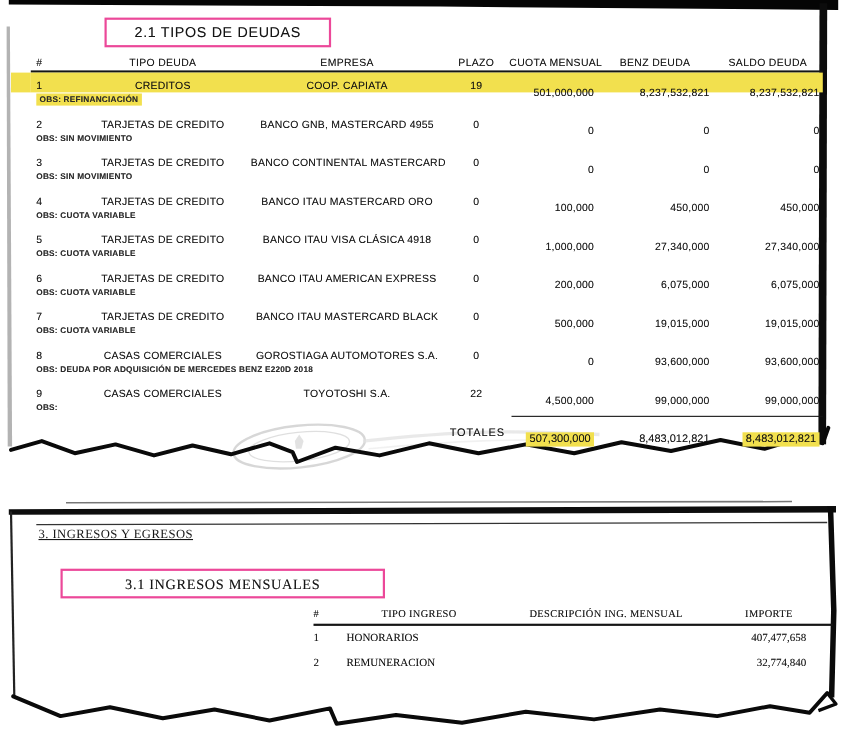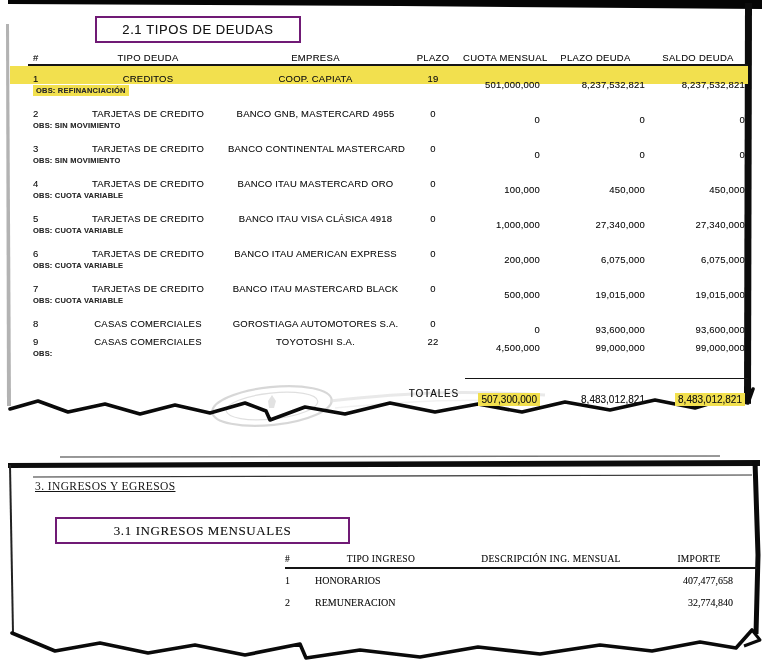--- a/index.html
+++ b/index.html
@@ -6,21 +6,21 @@
   *{box-sizing:border-box;}
   body{margin:0;background:#fff;}
   .stage{position:relative;width:770px;height:667px;background:#ffffff;overflow:hidden;
          font-family:"Liberation Sans",sans-serif;color:var(--ink);}
   .art{position:absolute;inset:0;z-index:1;pointer-events:none;}
   .doc{position:absolute;z-index:2;}
   #doc1{left:0;top:0;width:770px;height:432px;}
   #doc2{left:0;top:455px;width:770px;height:212px;font-family:Liberation Serif, serif;}
 
   
-  .title-box{position:absolute;border:2px solid #701a75;display:flex;align-items:center;justify-content:center;
+  .title-box{position:absolute;border:2px solid #ec4899;display:flex;align-items:center;justify-content:center;
              background:#fff;}
   #box-deudas{left:95px;top:16px;width:206px;height:27px;}
   #box-ingresos{left:55px;top:62px;width:295px;height:27px;}
   .title-box span{font-size:13px;letter-spacing:.6px;color:#151515;}
 
   
   .t1{position:absolute;left:28px;top:50px;width:720px;height:356px;}
   .gr{display:grid;grid-template-columns:40px 160px 175px 60px 80px 105px 100px;align-items:center;position:relative;}
   .t1-head{height:16px;border-bottom:2px solid #151515;font-size:9.5px;letter-spacing:.3px;}
   .row{height:18px;font-size:9.5px;letter-spacing:.2px;}
@@ -96,21 +96,21 @@
     </div>
 
     <div class="t1">
 
       <div class="gr t1-head head">
         <span class="c c-num">#</span>
         <span class="c">TIPO DEUDA</span>
         <span class="c">EMPRESA</span>
         <span class="c">PLAZO</span>
         <span class="c">CUOTA MENSUAL</span>
-        <span class="c">PLAZO DEUDA</span>
+        <span class="c">BENZ DEUDA</span>
         <span class="c">SALDO DEUDA</span>
       </div>
 
       <div class="gr row hl">
         <span class="c c-num">1</span>
         <span class="c c-tipo">CREDITOS</span>
         <span class="c c-emp">COOP. CAPIATA</span>
         <span class="c c-plazo">19</span>
         <span class="c c-cuota">501,000,000</span>
         <span class="c c-total">8,237,532,821</span>
@@ -186,20 +186,21 @@
 
       <div class="gr row">
         <span class="c c-num">8</span>
         <span class="c c-tipo">CASAS COMERCIALES</span>
         <span class="c c-emp">GOROSTIAGA AUTOMOTORES S.A.</span>
         <span class="c c-plazo">0</span>
         <span class="c c-cuota">0</span>
         <span class="c c-total">93,600,000</span>
         <span class="c c-saldo">93,600,000</span>
       </div>
+      <div class="obs"><span>OBS: DEUDA POR ADQUISICIÓN DE MERCEDES BENZ E220D 2018</span></div>
 
       <div class="gr row">
         <span class="c c-num">9</span>
         <span class="c c-tipo">CASAS COMERCIALES</span>
         <span class="c c-emp">TOYOTOSHI S.A.</span>
         <span class="c c-plazo">22</span>
         <span class="c c-cuota">4,500,000</span>
         <span class="c c-total">99,000,000</span>
         <span class="c c-saldo">99,000,000</span>
       </div>

